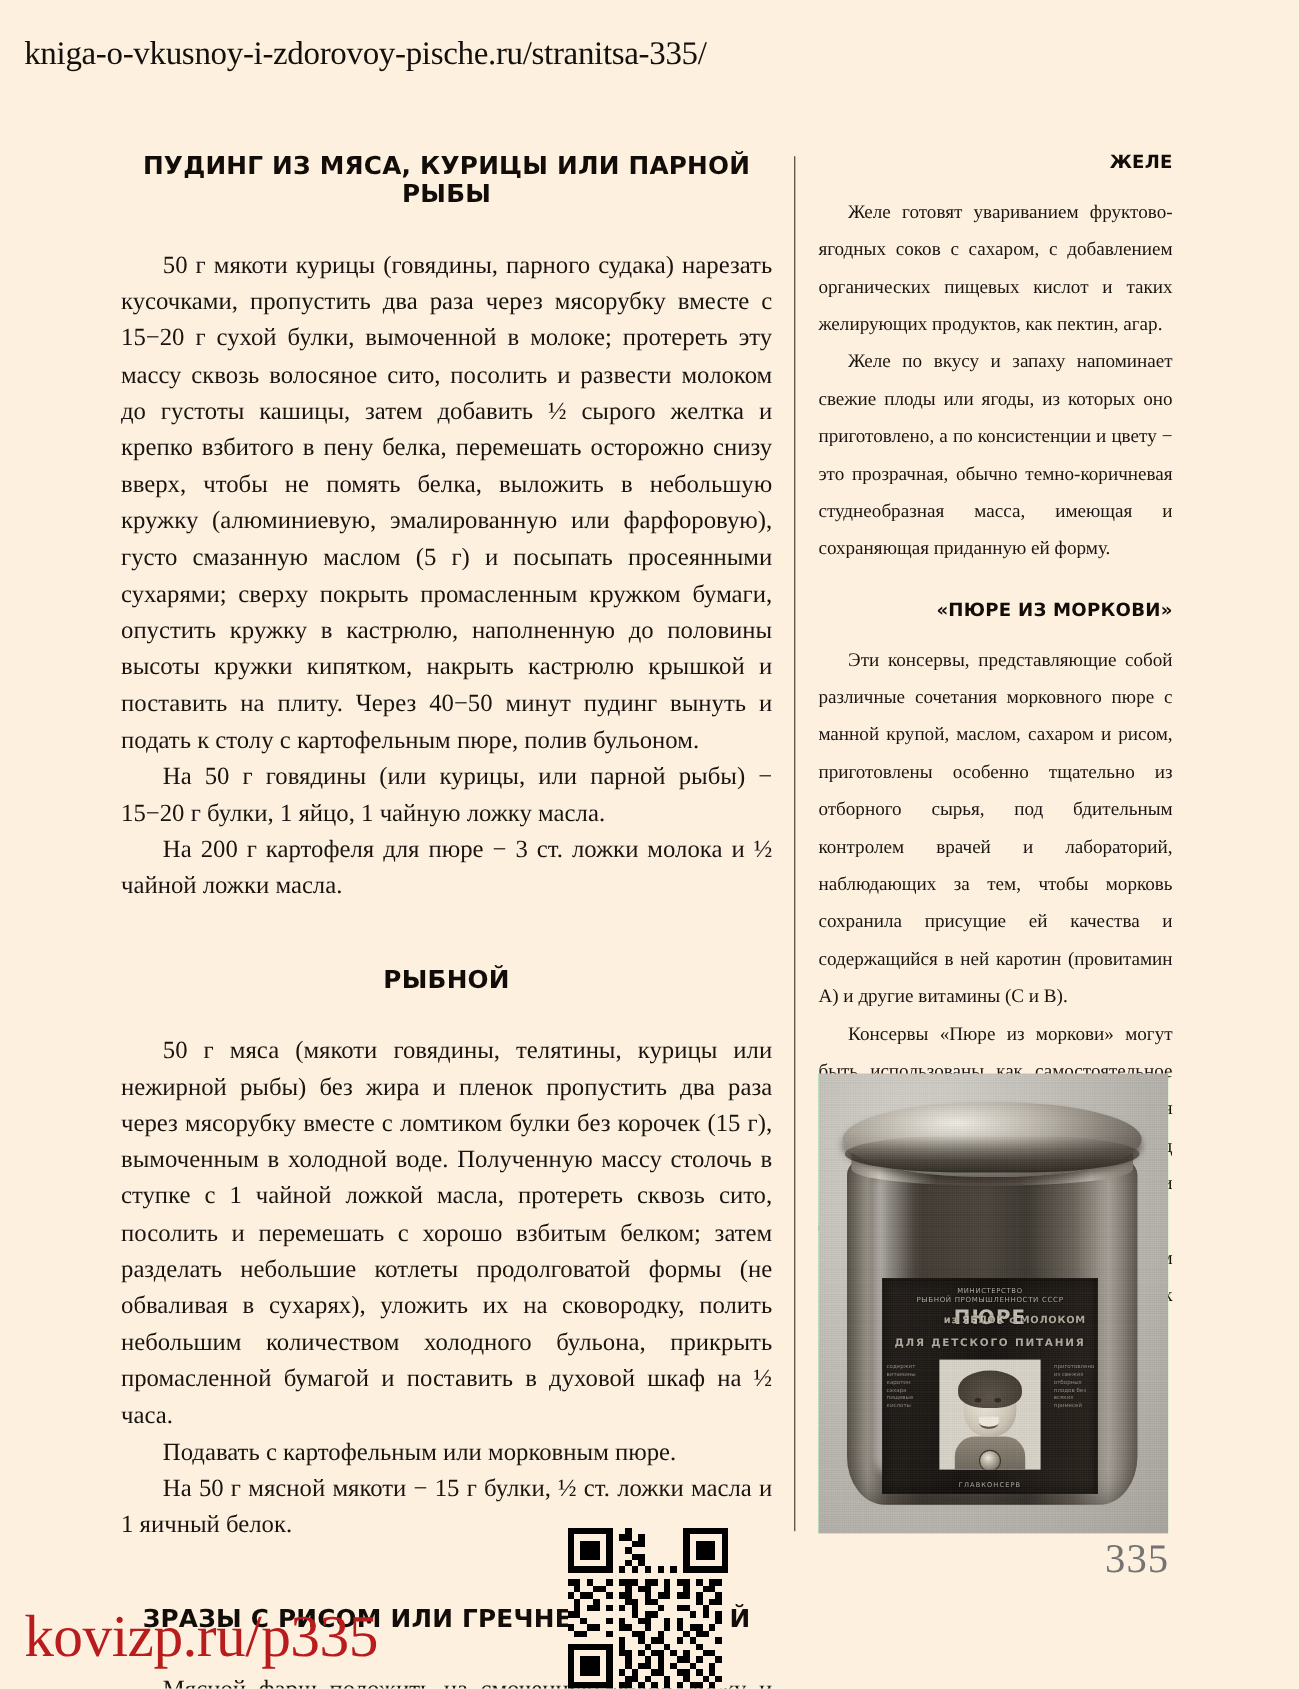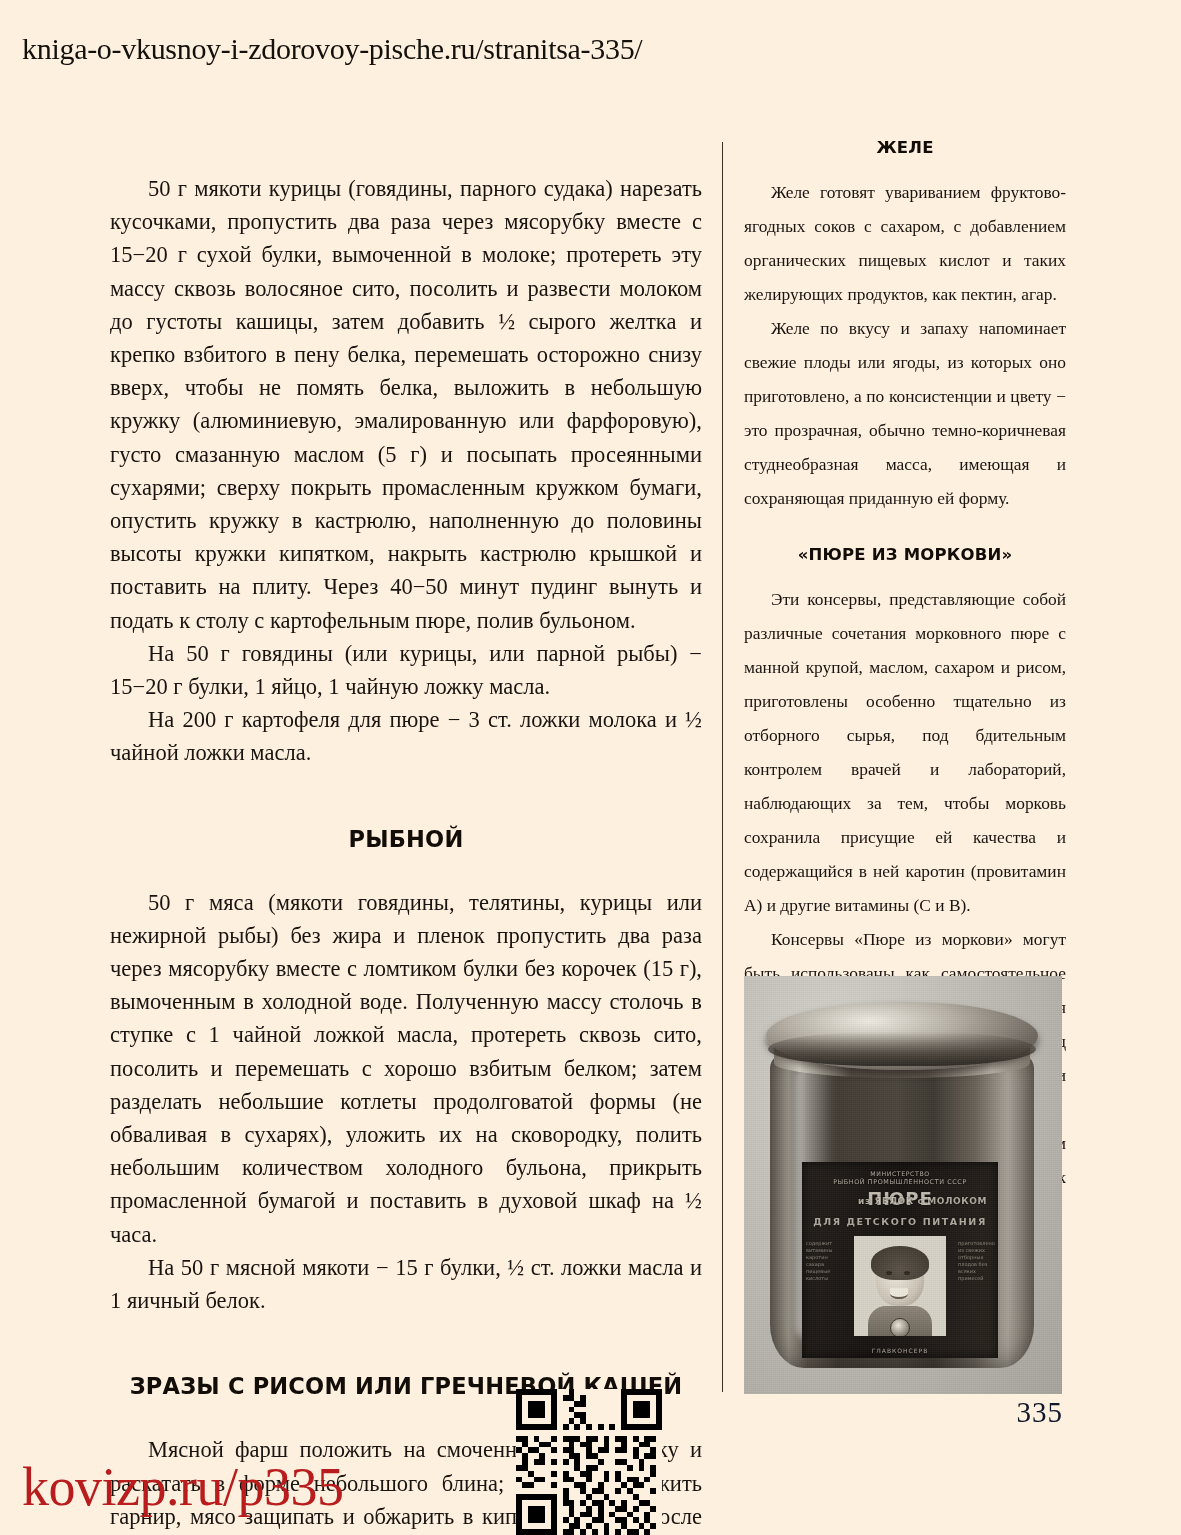--- a/index.html
+++ b/index.html
@@ -67,20 +67,21 @@
     margin: 0;
     color: #120d08;
   }
   #col-left h2.sec-head {
     font-size: 22.5px;
     letter-spacing: 0.2px;
   }
   #col-right h2.sec-head {
     font-size: 16.5px;
     letter-spacing: 0.2px;
+    text-align: right;
   }
 
   .head-gap-left { height: 34px; }
   .head-gap-right { height: 18px; }
   .pre-head-left { height: 56px; }
   .pre-head-right { height: 30px; }
 
   
   p.para {
     margin: 0;
@@ -262,22 +263,22 @@
       repeating-linear-gradient(0deg, rgba(255,255,255,0.10) 0 1px, rgba(0,0,0,0.10) 1px 2px),
       repeating-linear-gradient(90deg, rgba(255,255,255,0.07) 0 1px, rgba(0,0,0,0.07) 1px 2px);
     pointer-events: none;
   }
 
   
   #page-number {
     position: absolute;
     right: 118px;
     top: 1396px;
-    font-size: 29px;
-    color: #0f172a;
+    font-size: 37px;
+    color: #737373;
     letter-spacing: 1px;
   }
 
   
   #qr-code {
     position: absolute;
     left: 516px;
     top: 1389px;
     width: 146px;
     height: 146px;
@@ -299,29 +300,31 @@
 <body>
 
 <div id="top-url">kniga-o-vkusnoy-i-zdorovoy-pische.ru/stranitsa-335/</div>
 
 <div id="page">
 
   <div id="column-divider"></div>
 
   <div id="col-left">
 
+    <h2 class="sec-head">ПУДИНГ ИЗ МЯСА, КУРИЦЫ ИЛИ ПАРНОЙ РЫБЫ</h2>
     <div class="head-gap-left"></div>
     <p class="para">50 г мякоти курицы (говядины, парного судака) нарезать кусочками, пропустить два раза через мясорубку вместе с 15−20 г сухой булки, вымоченной в молоке; протереть эту массу сквозь волосяное сито, посолить и развести молоком до густоты кашицы, затем добавить ½ сырого желтка и крепко взбитого в пену белка, перемешать осторожно снизу вверх, чтобы не помять белка, выложить в небольшую кружку (алюминиевую, эмалированную или фарфоровую), густо смазанную маслом (5 г) и посыпать просеянными сухарями; сверху покрыть промасленным кружком бумаги, опустить кружку в кастрюлю, наполненную до половины высоты кружки кипятком, накрыть кастрюлю крышкой и поставить на плиту. Через 40−50 минут пудинг вынуть и подать к столу с картофельным пюре, полив бульоном.</p>
     <p class="para">На 50 г говядины (или курицы, или парной рыбы) − 15−20 г булки, 1 яйцо, 1 чайную ложку масла.</p>
     <p class="para">На 200 г картофеля для пюре − 3 ст. ложки молока и ½ чайной ложки масла.</p>
 
     <div class="pre-head-left"></div>
     <h2 class="sec-head">РЫБНОЙ</h2>
     <div class="head-gap-left"></div>
     <p class="para">50 г мяса (мякоти говядины, телятины, курицы или нежирной рыбы) без жира и пленок пропустить два раза через мясорубку вместе с ломтиком булки без корочек (15 г), вымоченным в холодной воде. Полученную массу столочь в ступке с 1 чайной ложкой масла, протереть сквозь сито, посолить и перемешать с хорошо взбитым белком; затем разделать небольшие котлеты продолговатой формы (не обваливая в сухарях), уложить их на сковородку, полить небольшим количеством холодного бульона, прикрыть промасленной бумагой и поставить в духовой шкаф на ½ часа.</p>
+    <p class="para">Подавать с картофельным или морковным пюре.</p>
     <p class="para">На 50 г мясной мякоти − 15 г булки, ½ ст. ложки масла и 1 яичный белок.</p>
 
     <div class="pre-head-left"></div>
     <h2 class="sec-head">ЗРАЗЫ С РИСОМ ИЛИ ГРЕЧНЕВОЙ КАШЕЙ</h2>
     <div class="head-gap-left"></div>
     <p class="para">Мясной фарш положить на смоченную водой доску и раскатать в форме небольшого блина; на него положить гарнир, мясо защипать и обжарить в кипящем масле, после чего залить сметанным соусом и поставить в духовой шкаф на 10−20 минут. Гарнир приготовить из разваренного риса, смешанного с тушеным луком и рублеными крутыми яйцами, или из гречневой каши с тушеным луком.</p>
 
   </div>
 
   <div id="col-right">

